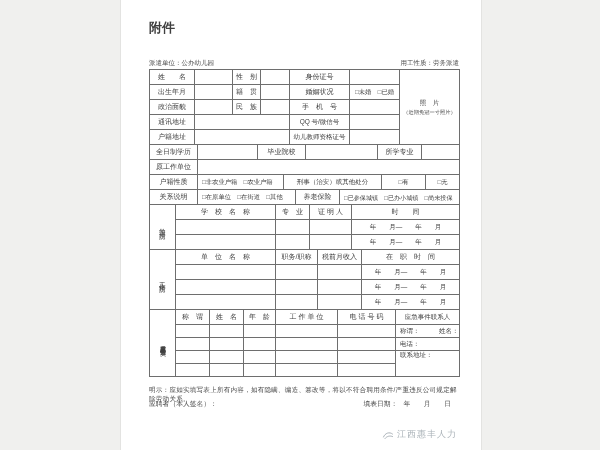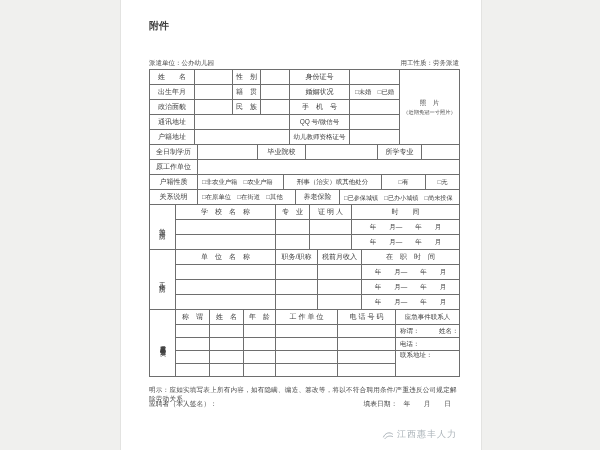--- a/index.html
+++ b/index.html
@@ -5,21 +5,21 @@
   html,body{margin:0;padding:0;}
   body{
     width:600px;height:450px;position:relative;overflow:hidden;
     background:#f0f0ee;
     font-family:"Liberation Sans","DejaVu Sans",sans-serif;
   }
   .page{
     position:absolute;left:120px;top:0;width:360px;height:450px;
     background:#ffffff;color:#3f3f3f;border-left:1px solid #e3e3e1;border-right:1px solid #e3e3e1;
   }
-  .attachment{position:absolute;left:28px;top:19px;font-size:10px;font-weight:bold;font-family:Liberation Mono, monospace;}
+  .attachment{position:absolute;left:28px;top:19px;font-size:13px;font-weight:bold;font-family:Liberation Mono, monospace;}
   .title{position:absolute;left:0;top:36px;width:100%;text-align:center;
     font-size:13px;font-weight:bold;letter-spacing:0.5px;}
   .subheader{position:absolute;left:28px;top:59px;width:310px;display:flex;
     justify-content:space-between;font-size:6.5px;color:#4a4a4a;}
   .form{position:absolute;left:28px;top:70px;width:310px;}
   table{border-collapse:collapse;table-layout:fixed;width:310px;margin-top:-1px;}
   td{
     border:1px solid #6e6e6e;height:14px;padding:0 1px;
     font-size:7px;line-height:1.15;text-align:center;vertical-align:middle;
     white-space:nowrap;overflow:hidden;color:#3f3f3f;

